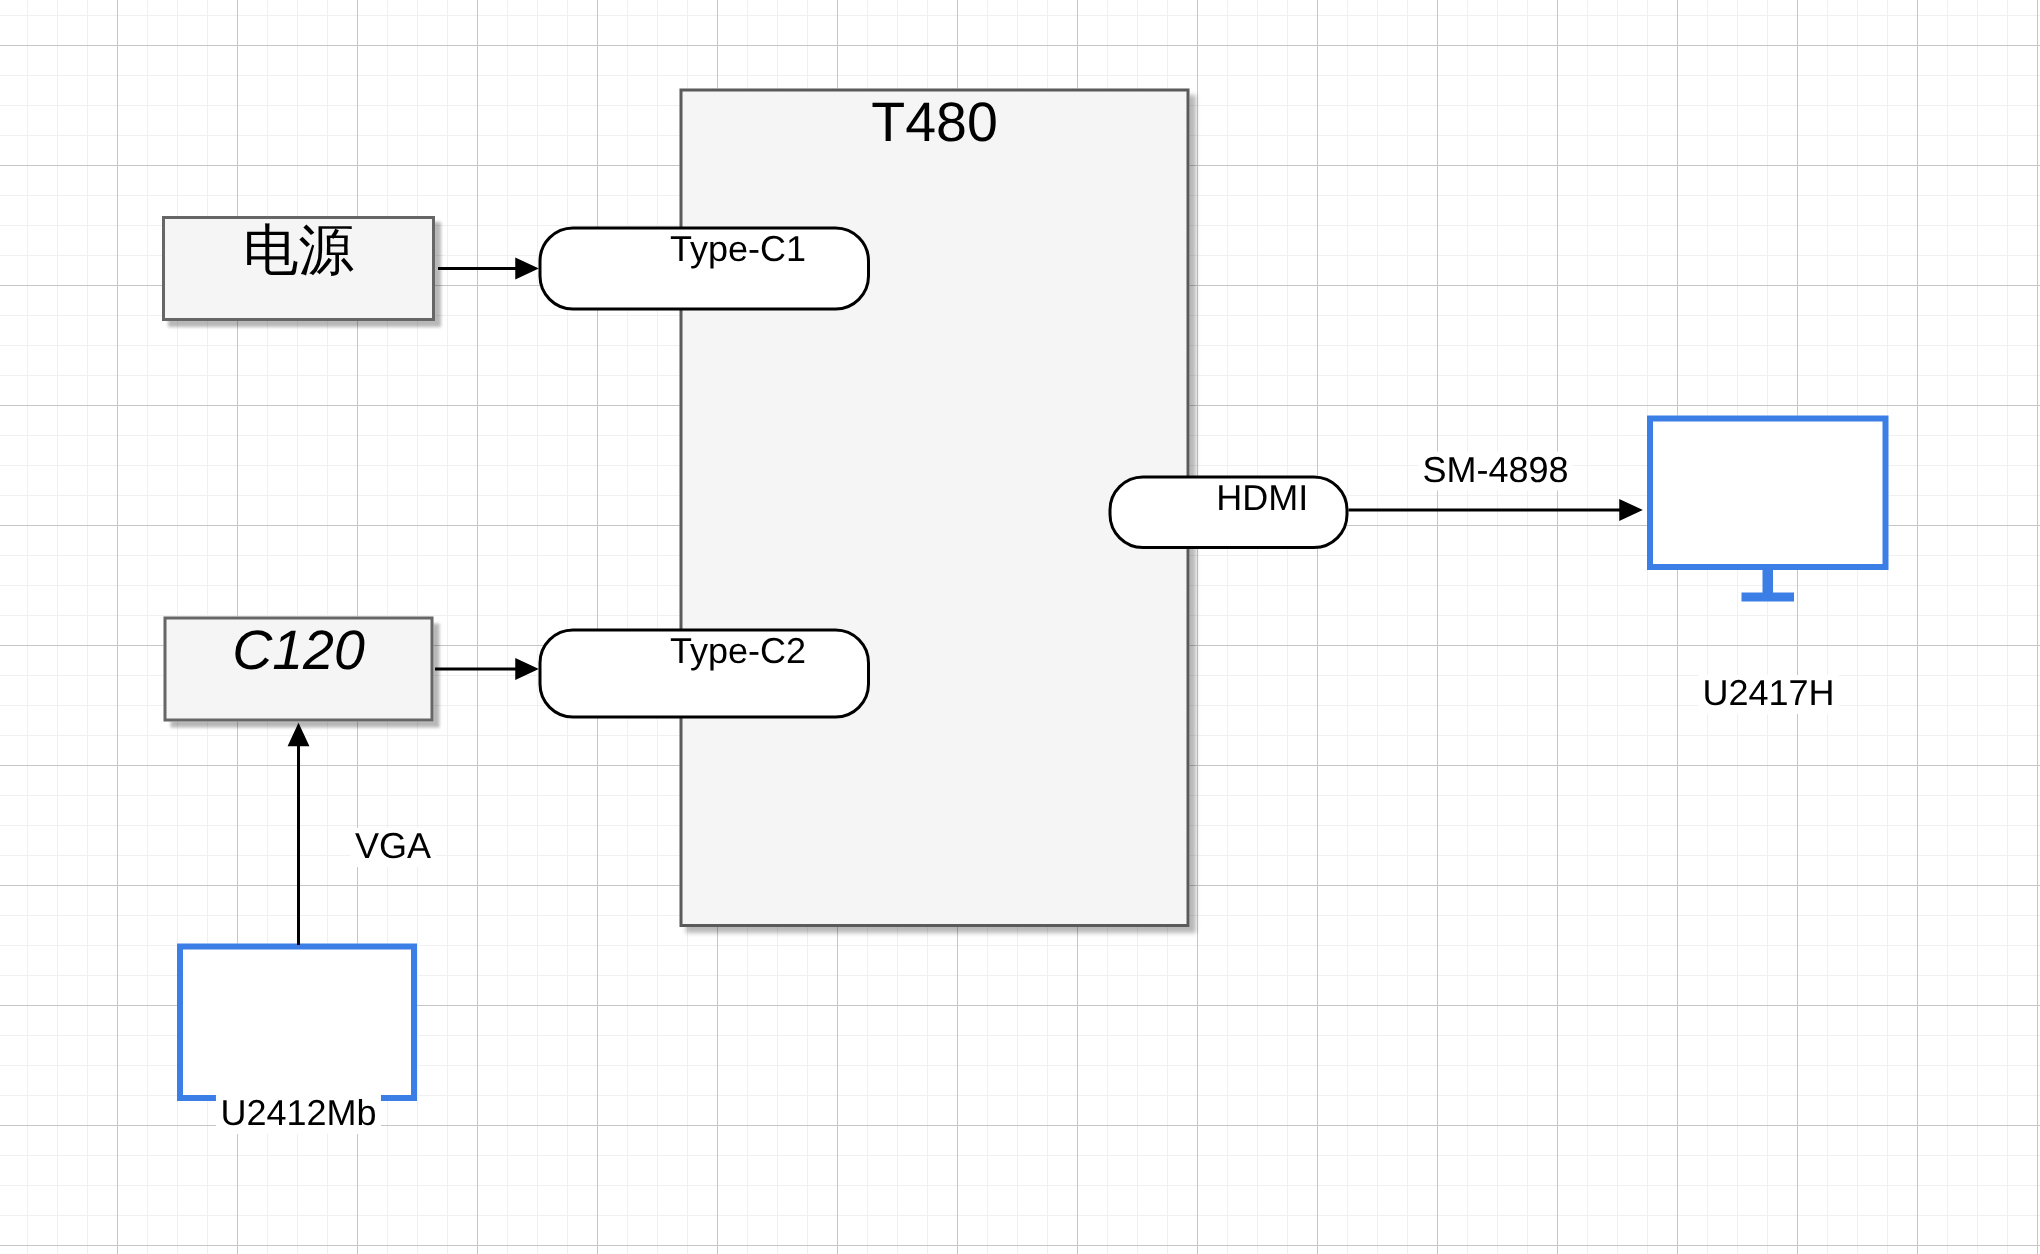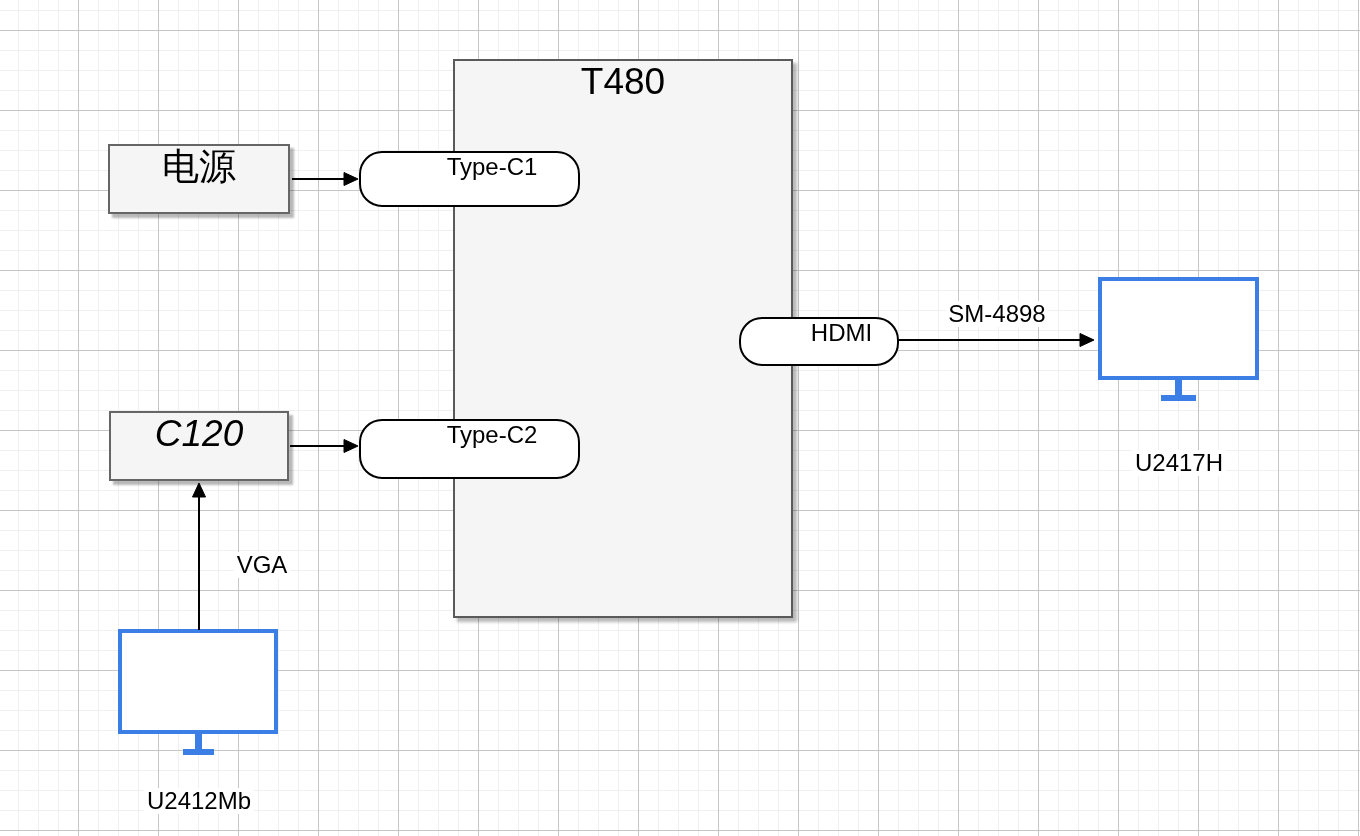--- a/index.html
+++ b/index.html
@@ -85,21 +85,21 @@
     transform: translateX(-50%);
     font-size: 24px;
     line-height: 1.1;
     background: #ffffff;
     padding: 0 3px;
     white-space: nowrap;
     z-index: 4;
     text-align: center;
   }
   #u2417h-label  { left: 1179px; top: 415px; margin-top: 35px; }
-  #u2412mb-label { left: 199px;  top: 788px; }
+  #u2412mb-label { left: 199px;  top: 730px; }
   #vga-label     { left: 262px;  top: 552px; text-align: center; }
   #sm8855-label  { left: 997px;  top: 301px; }
 
   svg.edges {
     position: absolute;
     left: 0; top: 0;
     z-index: 3;
   }
   svg.edges line    { stroke: #000000; stroke-width: 2px; }
   svg.edges polygon { fill: #000000; stroke: #000000; }

